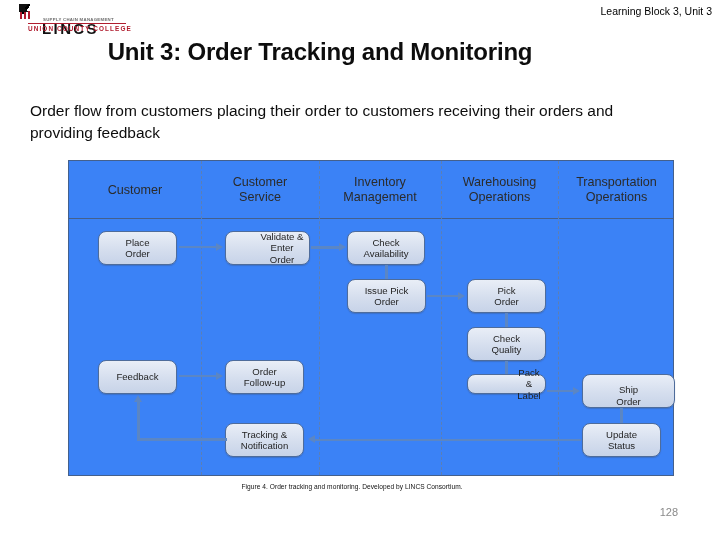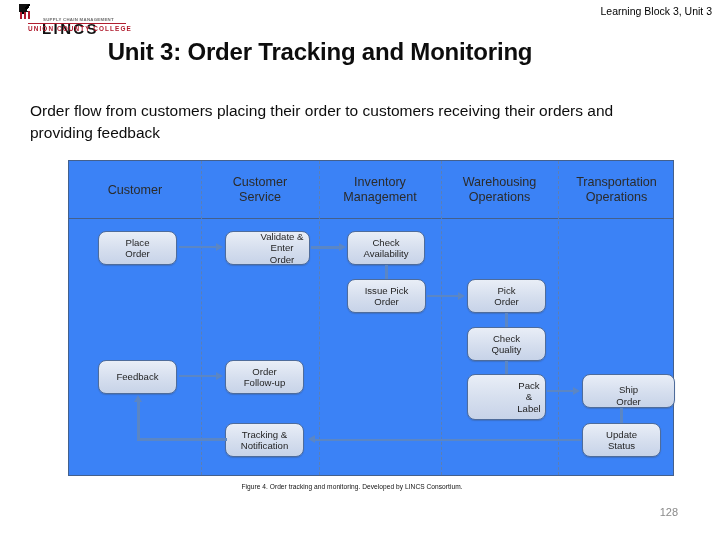--- a/index.html
+++ b/index.html
@@ -191,21 +191,21 @@
   <div class="head down" style="left:433px;top:166px;"></div>
 
   <div class="node" style="left:398px;top:166px;width:79px;height:34px;flex-direction:column;">
     <span>Check</span>
     <span>Quality</span>
   </div>
 
   <div class="arrow thick-v" style="left:436px;top:200px;height:15px;"></div>
   <div class="head down" style="left:433px;top:213px;"></div>
 
-  <div class="node" style="left:398px;top:213px;width:79px;height:46px;flex-direction:column;padding-left:48px;">
+  <div class="node" style="left:398px;top:213px;width:79px;height:20px;flex-direction:column;padding-left:48px;">
     <span>Pack &amp;</span>
     <span>Label</span>
   </div>
 
   <div class="arrow h" style="left:478px;top:229px;width:27px;"></div>
   <div class="head right" style="left:504px;top:225.5px;"></div>
 
   <div class="node" style="left:513px;top:213px;width:93px;height:34px;flex-direction:column;justify-content:flex-end;">
     <span>Ship</span>
     <span>Order</span>

